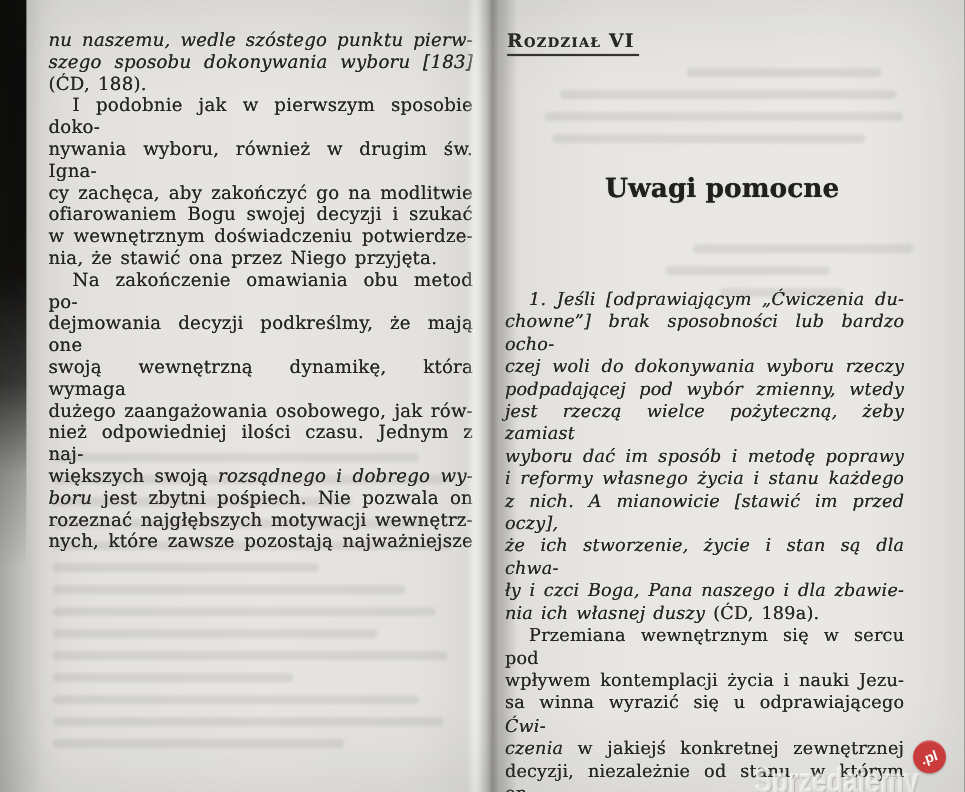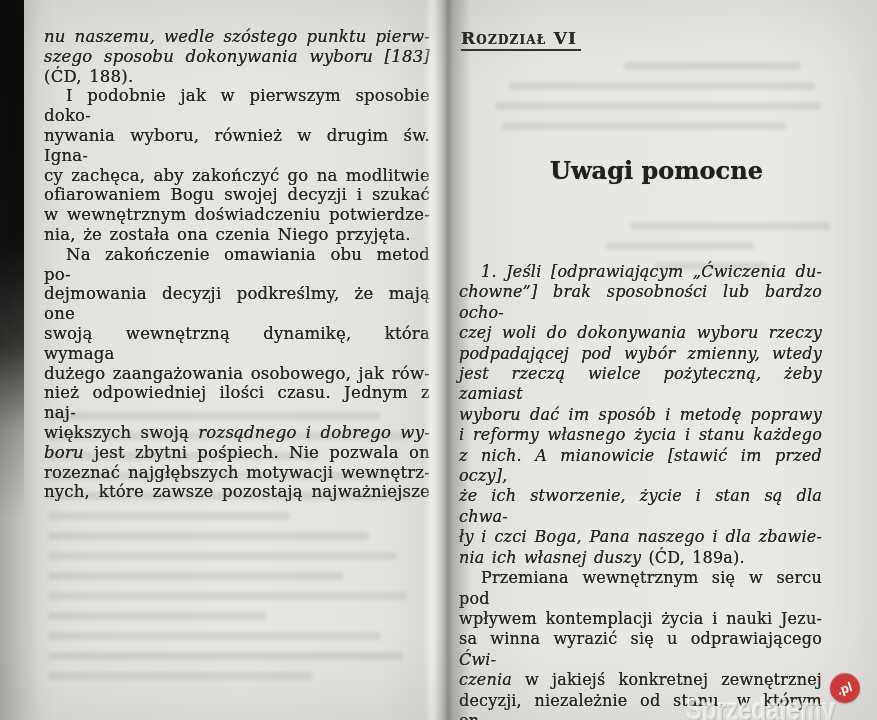--- a/index.html
+++ b/index.html
@@ -110,21 +110,21 @@
       </div>
     <div class="textblock left-text" id="left-lines">
         <div class="line fill"><span class="it">nu naszemu, wedle szóstego punktu pierw-</span></div>
         <div class="line fill"><span class="it">szego sposobu dokonywania wyboru [183]</span></div>
         <div class="line"><span class="rm">(ĆD, 188).</span></div>
         <div class="line fill indent"><span class="rm">I podobnie jak w pierwszym sposobie doko-</span></div>
         <div class="line fill"><span class="rm">nywania wyboru, również w drugim św. Igna-</span></div>
         <div class="line fill"><span class="rm">cy zachęca, aby zakończyć go na modlitwie</span></div>
         <div class="line fill"><span class="rm">ofiarowaniem Bogu swojej decyzji i szukać</span></div>
         <div class="line fill"><span class="rm">w wewnętrznym doświadczeniu potwierdze-</span></div>
-        <div class="line"><span class="rm">nia, że została ona czenia Niego przyjęta.</span></div>
+        <div class="line"><span class="rm">nia, że stawić ona przez Niego przyjęta.</span></div>
         <div class="line fill indent"><span class="rm">Na zakończenie omawiania obu metod po-</span></div>
         <div class="line fill"><span class="rm">dejmowania decyzji podkreślmy, że mają one</span></div>
         <div class="line fill"><span class="rm">swoją wewnętrzną dynamikę, która wymaga</span></div>
         <div class="line fill"><span class="rm">dużego zaangażowania osobowego, jak rów-</span></div>
         <div class="line fill"><span class="rm">nież odpowiedniej ilości czasu. Jednym z naj-</span></div>
         <div class="line fill"><span class="rm">większych swoją </span><span class="it">rozsądnego i dobrego wy-</span></div>
         <div class="line fill"><span class="it">boru</span><span class="rm"> jest zbytni pośpiech. Nie pozwala on</span></div>
         <div class="line fill"><span class="rm">rozeznać najgłębszych motywacji wewnętrz-</span></div>
         <div class="line fill"><span class="rm">nych, które zawsze pozostają najważniejsze</span></div>
       </div>

